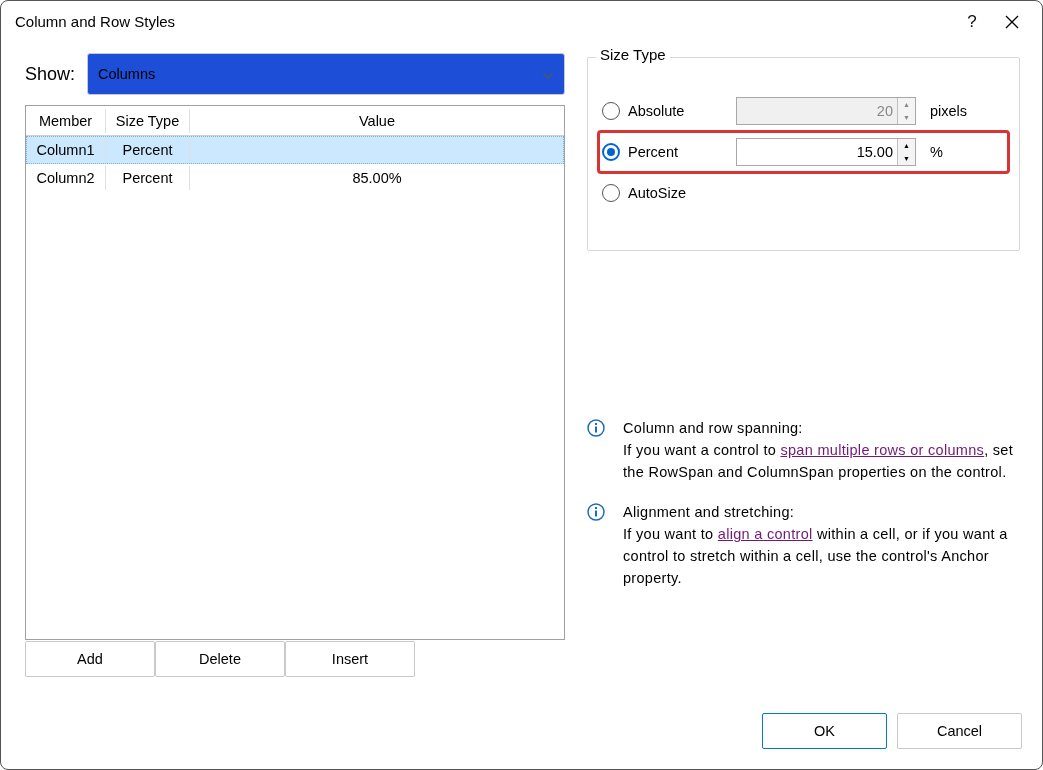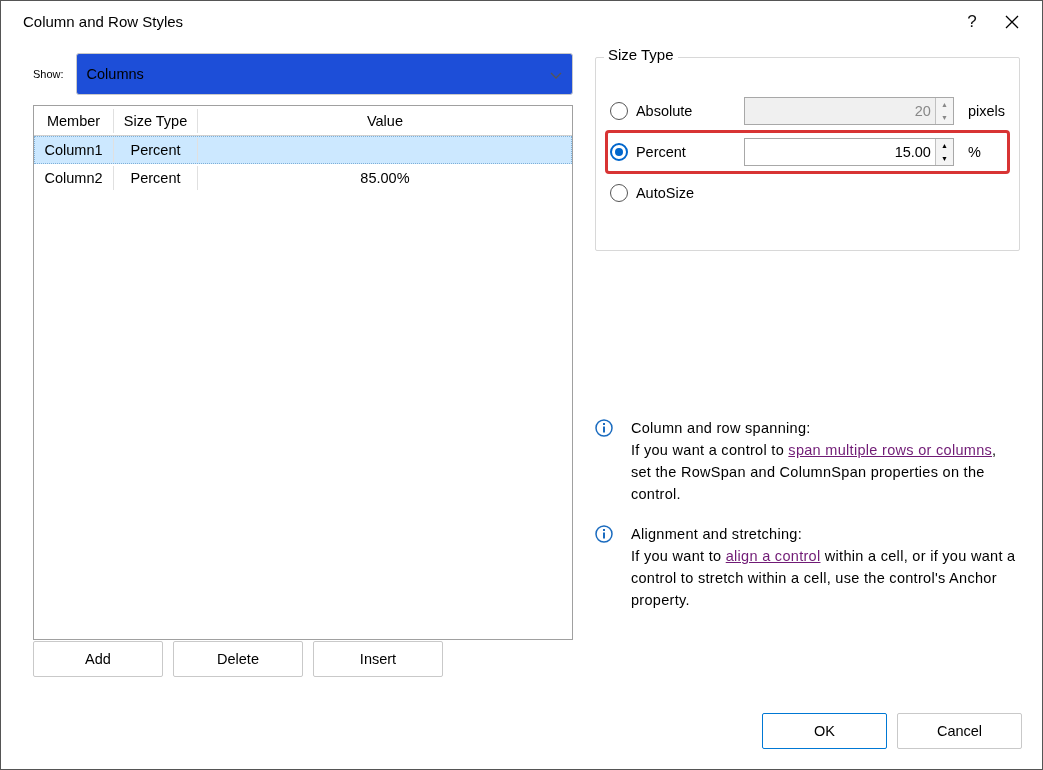--- a/index.html
+++ b/index.html
@@ -10,26 +10,25 @@
     body {
       font-family: "Segoe UI", Tahoma, sans-serif;
       font-size: 14.5px;
       background: #ffffff;
       color: #000000;
     }
     .window {
       width: 1043px;
       height: 770px;
       border: 1px solid #555555;
-      border-radius: 0;
+      border-radius: 8px;
       background: #ffffff;
       display: flex;
       flex-direction: column;
       overflow: hidden;
-      padding-left: 8px;
     }
     .titlebar {
       display: flex;
       align-items: center;
       padding: 4px 10px 1px 14px;
       height: 38px;
     }
     .titlebar-title {
       font-size: 15px;
       flex: 1;
@@ -55,21 +54,21 @@
       width: 540px;
     }
     .show-row {
       display: flex;
       align-items: center;
       gap: 12px;
       margin-bottom: 14px;
       height: 34px;
     }
     .show-label {
-      font-size: 11px;
+      font-size: 18px;
     }
     .dropdown {
       flex: 1;
       height: 42px;
       border: 1px solid #c9c9c9;
       border-radius: 3px;
       display: flex;
       align-items: center;
       padding: 0 10px;
       position: relative;
@@ -106,21 +105,20 @@
       height: 28px;
       align-items: center;
     }
     .grid-row.selected {
       background: #cce8ff;
       outline: 1px dotted #7fb0d8;
       outline-offset: -1px;
     }
     .button-row {
       display: flex;
-      gap: 10px;
       margin-top: 1px;
     }
     .btn {
       width: 130px;
       height: 36px;
       border: 1px solid #c9c9c9;
       background: #ffffff;
       display: flex;
       align-items: center;
       justify-content: center;
@@ -169,21 +167,21 @@
     .radio-dot {
       width: 8px;
       height: 8px;
       background: #0066cc;
       border-radius: 50%;
     }
     .radio-label {
       width: 100px;
     }
     .numeric-input {
-      width: 210px;
+      width: 180px;
       height: 28px;
       border: 1px solid #a8a8a8;
       display: flex;
       align-items: center;
       background: #ffffff;
     }
     .numeric-input.disabled {
       background: #f0f0f0;
       color: #888;
     }

